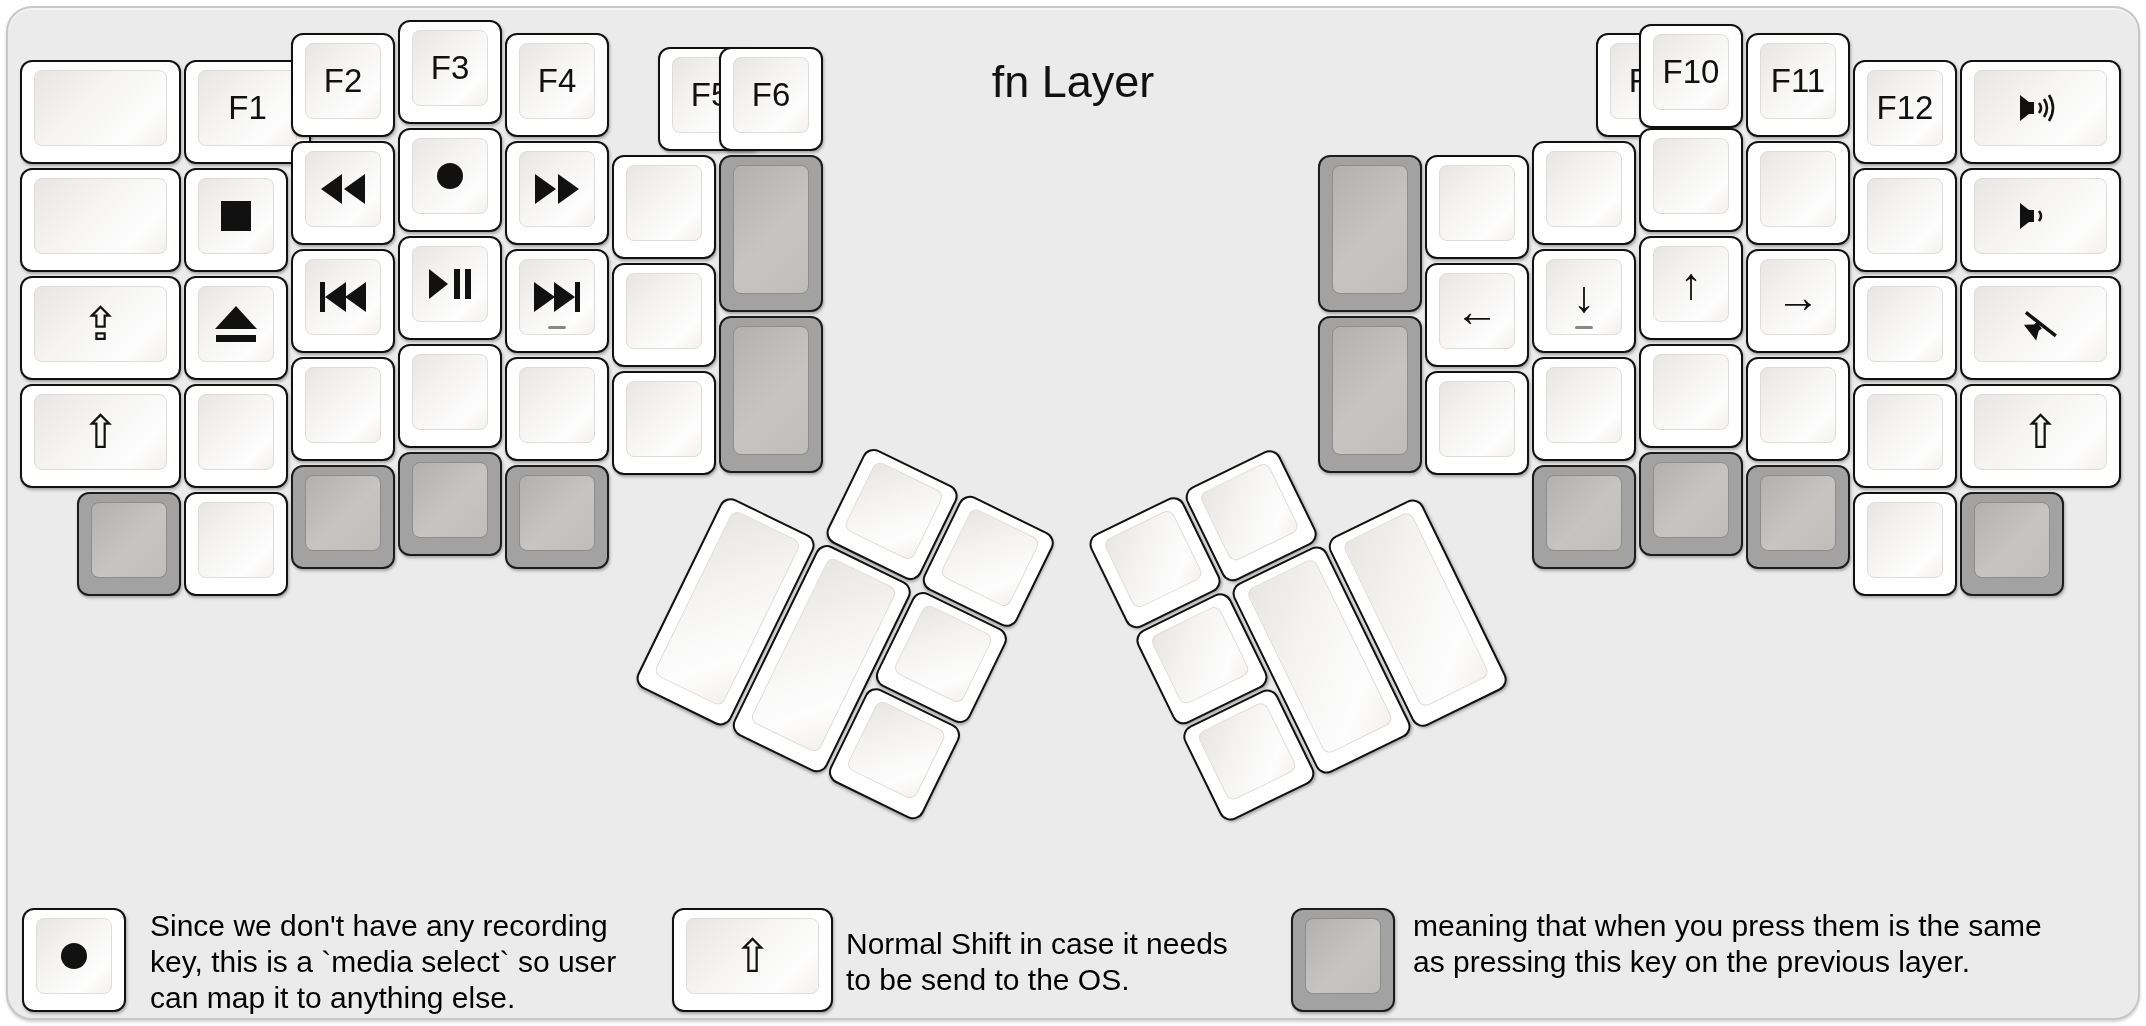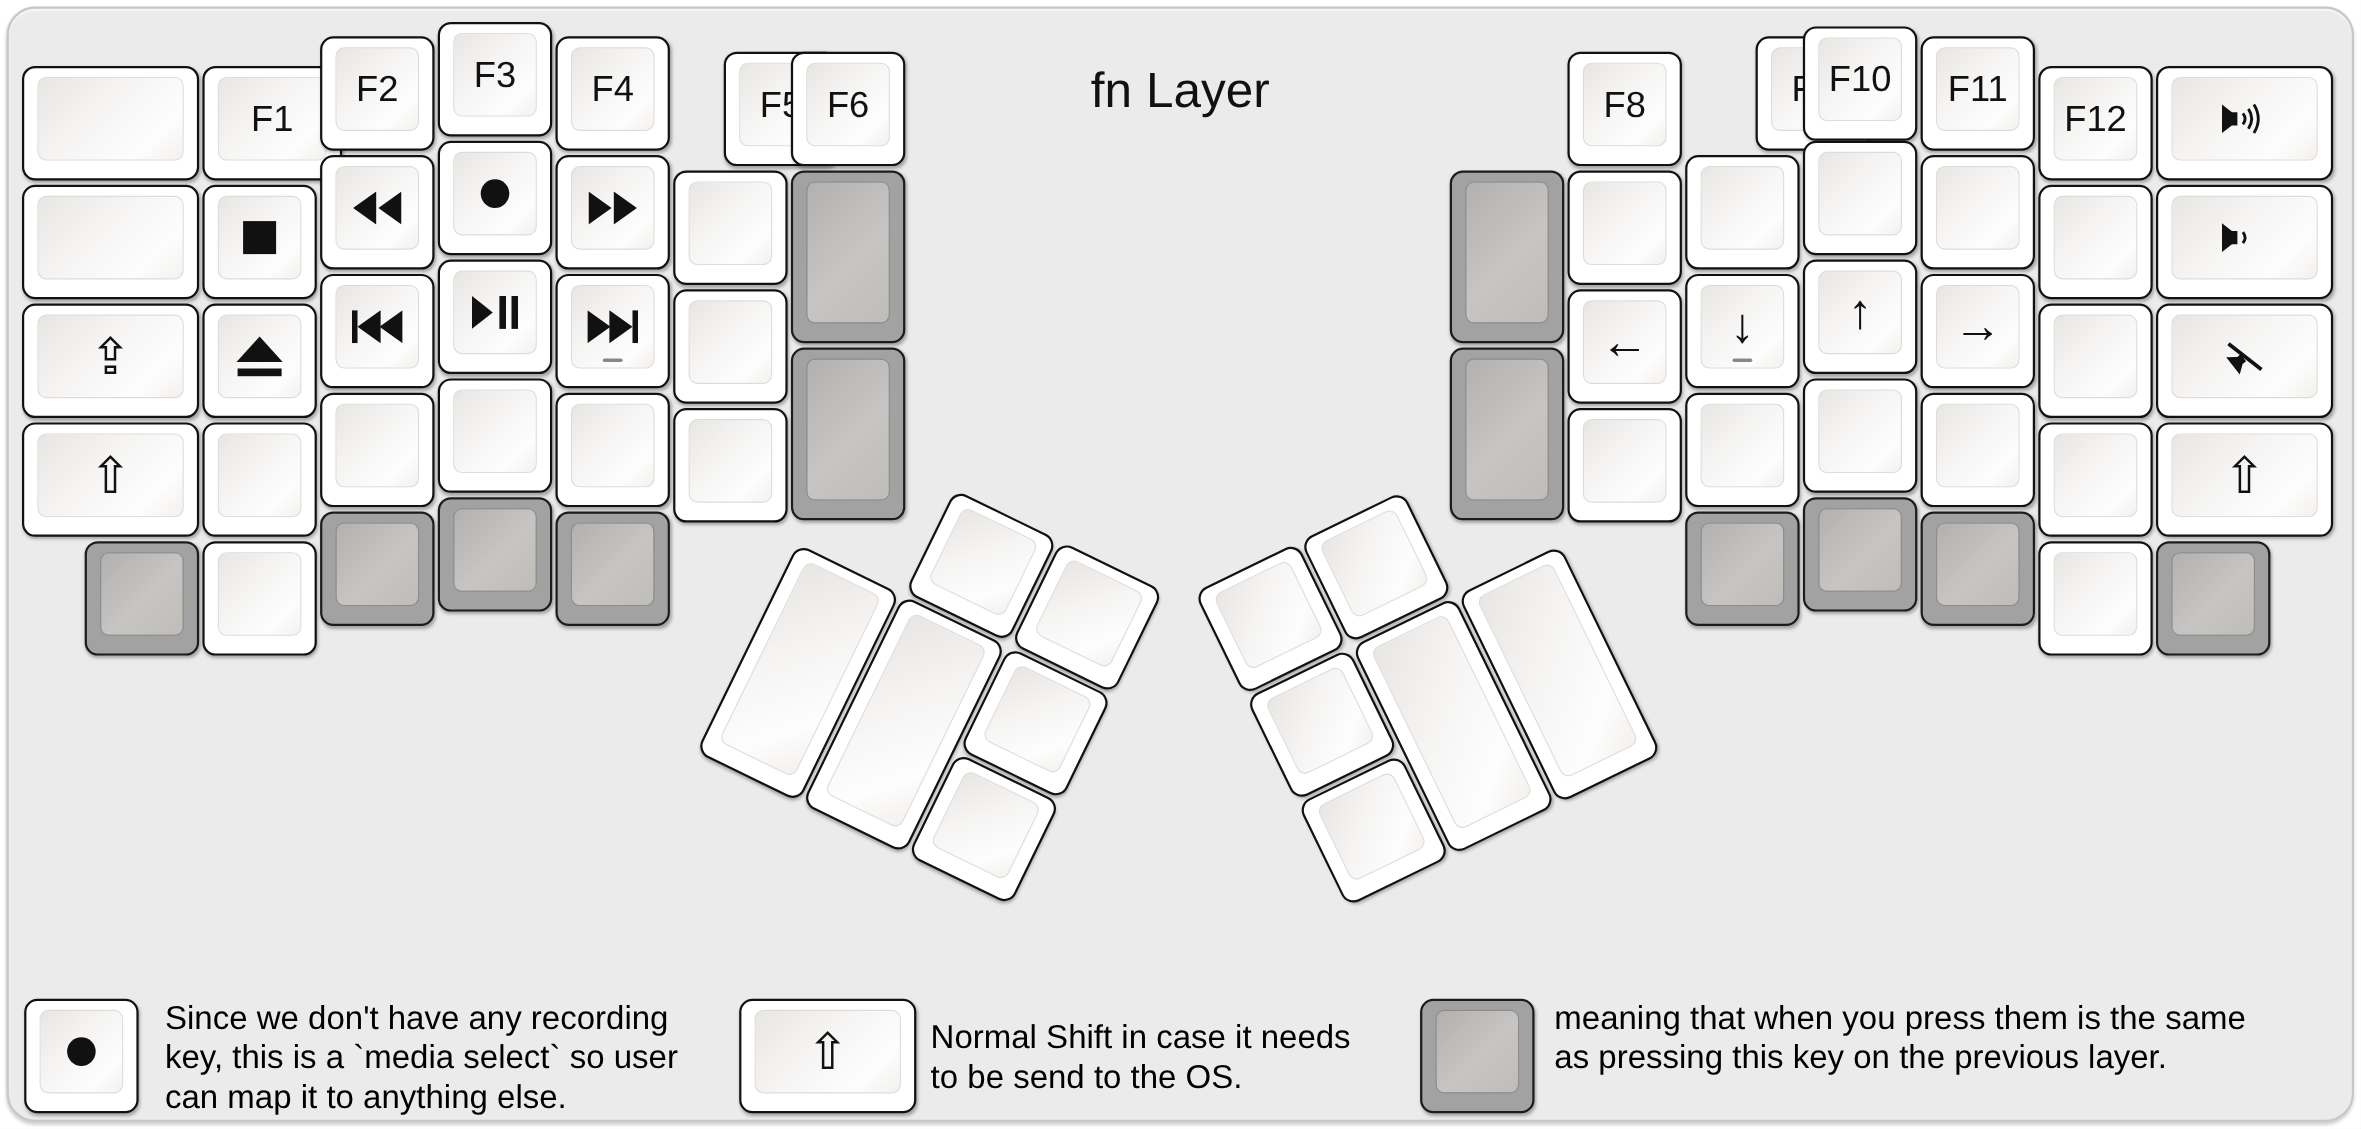--- a/index.html
+++ b/index.html
@@ -201,25 +201,20 @@
     </div>
     <div class="key gray" style="left: 719px; top: 316px; width: 104px; height: 157px;">
       <div class="keytop"></div>
     </div>
     <div class="key gray" style="left: 1318px; top: 155px; width: 104px; height: 157px;">
       <div class="keytop"></div>
     </div>
     <div class="key gray" style="left: 1318px; top: 316px; width: 104px; height: 157px;">
       <div class="keytop"></div>
     </div>
-    <div class="key" style="left: 1425px; top: 47px; width: 104px; height: 104px;">
-      <div class="keytop">
-        <span class="keylabel">F8</span>
-      </div>
-    </div>
     <div class="key" style="left: 1425px; top: 155px; width: 104px; height: 104px;">
       <div class="keytop"></div>
     </div>
     <div class="key" style="left: 1425px; top: 263px; width: 104px; height: 104px;">
       <div class="keytop">
         <span class="keyicon glyph-arrow">←</span>
       </div>
     </div>
     <div class="key" style="left: 1425px; top: 371px; width: 104px; height: 104px;">
       <div class="keytop"></div>

